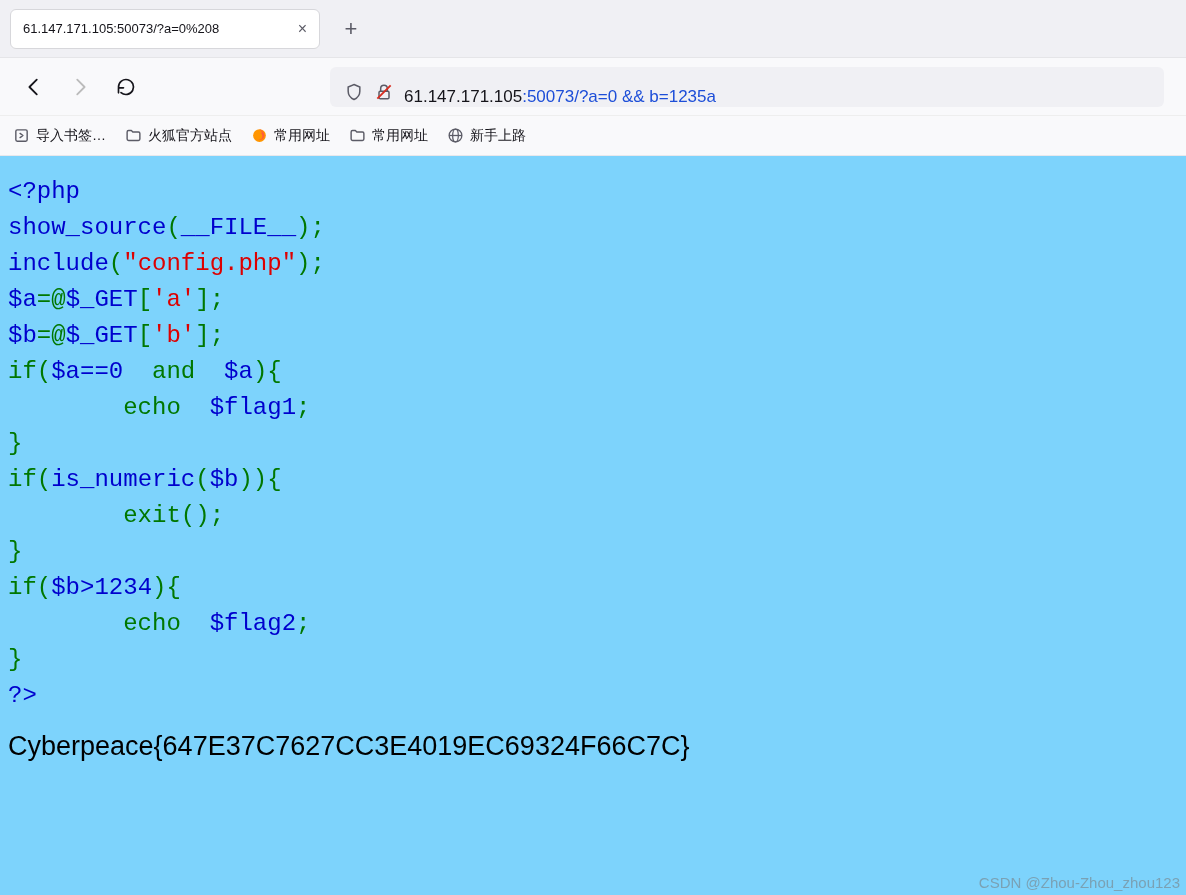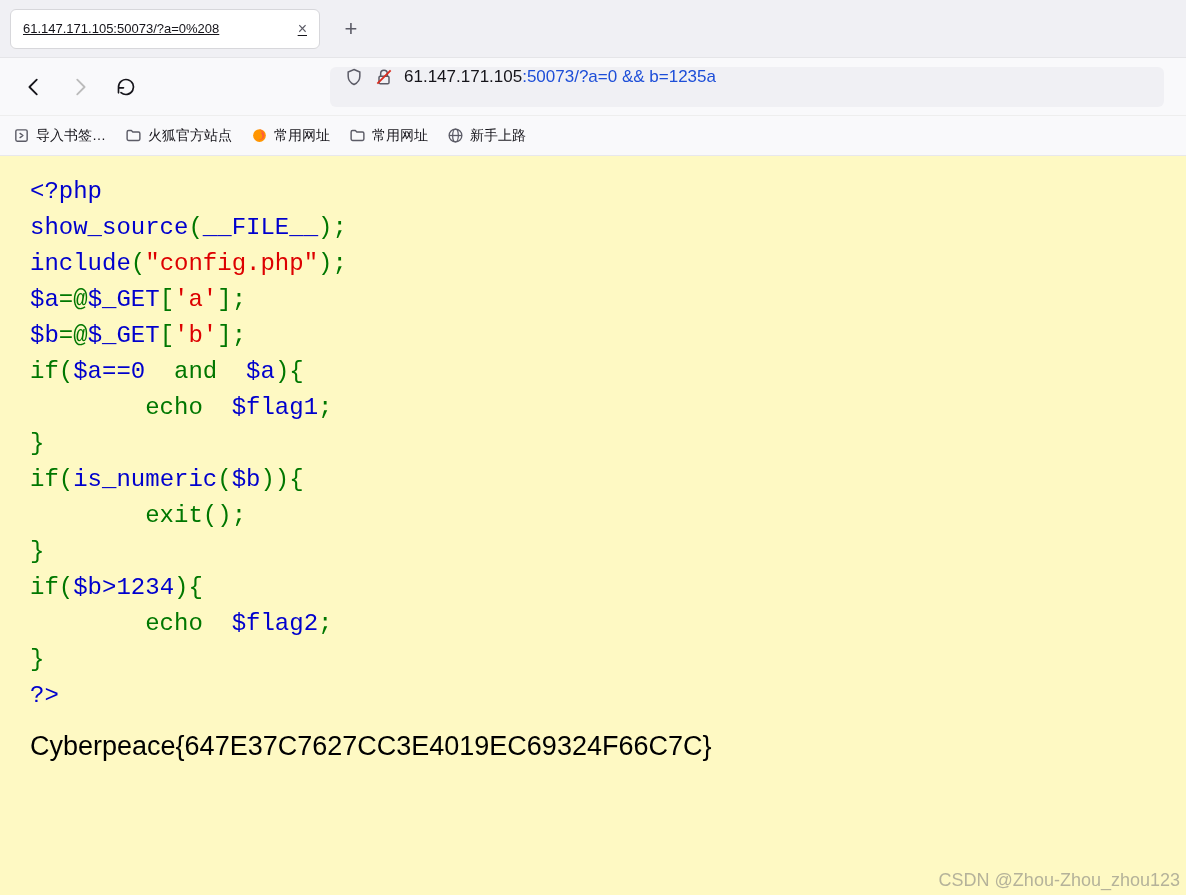--- a/index.html
+++ b/index.html
@@ -25,21 +25,20 @@
     border: 1px solid #d7d7db;
     border-radius: 6px;
     height: 40px;
     width: 310px;
     display: flex;
     align-items: center;
     padding: 0 12px;
     font-size: 13px;
     color: #15141a;
     gap: 8px;
-    text-decoration: underline;
   }
   .tab-title { flex: 1; white-space: nowrap; overflow: hidden; text-overflow: clip; }
   .tab-close { font-size: 16px; color: #5b5b66; line-height: 1; }
   .new-tab {
     margin-left: 16px;
     font-size: 22px;
     color: #5b5b66;
     width: 30px; height: 30px;
     display: flex; align-items: center; justify-content: center;
     border-radius: 4px;
@@ -62,21 +61,21 @@
   .nav-btn.disabled { color: #bbb; }
   .nav-btn svg { width: 22px; height: 22px; }
   .reload-btn svg { width: 20px; height: 20px; }
   .url-bar {
     margin-left: 170px;
     flex: 1;
     height: 40px;
     background: #f0f0f4;
     border-radius: 6px;
     display: flex;
-    align-items: flex-start;
+    align-items: flex-end;
     padding: 0 14px;
     gap: 10px;
     font-size: 17px;
     color: #5b5b66;
   }
   .url-bar .shield svg, .url-bar .lock svg { width: 20px; height: 20px; }
   .url-text { display: flex; align-items: baseline; }
   .url-dark { color: #15141a; }
   .url-light { color: #1d4ed8; }
   
@@ -93,22 +92,22 @@
   }
   .bookmark {
     display: flex;
     align-items: center;
     gap: 6px;
   }
   .bookmark .bm-icon { width: 18px; height: 18px; display: flex; align-items: center; justify-content: center; color: #5b5b66; }
   .bookmark .bm-icon svg { width: 17px; height: 17px; }
   
   .page {
-    background: #fef9c3;
-    padding: 18px 30px;
+    background: #7dd3fc;
+    padding: 18px 8px;
     height: calc(895px - 58px - 58px - 40px);
   }
   pre.code {
     font-family: "SimSun", "宋体", "Courier New", monospace;
     font-size: 24px;
     line-height: 36px;
     white-space: pre;
   }
   .c-blue { color: #0000cd; }
   .c-green { color: #007700; }
@@ -116,21 +115,21 @@
   .flag-output {
     margin-top: 17px;
     font-family: Arial, sans-serif;
     font-size: 27px;
     color: #000;
   }
   .watermark {
     position: absolute;
     right: 6px;
     bottom: 4px;
-    font-size: 18px;
+    font-size: 15px;
     color: rgba(120,120,120,0.55);
     font-family: Arial, sans-serif;
   }
 </style>
 </head>
 <body>
 
 <div class="tab-bar">
   <div class="tab">
     <span class="tab-title">61.147.171.105:50073/?a=0%208</span>

